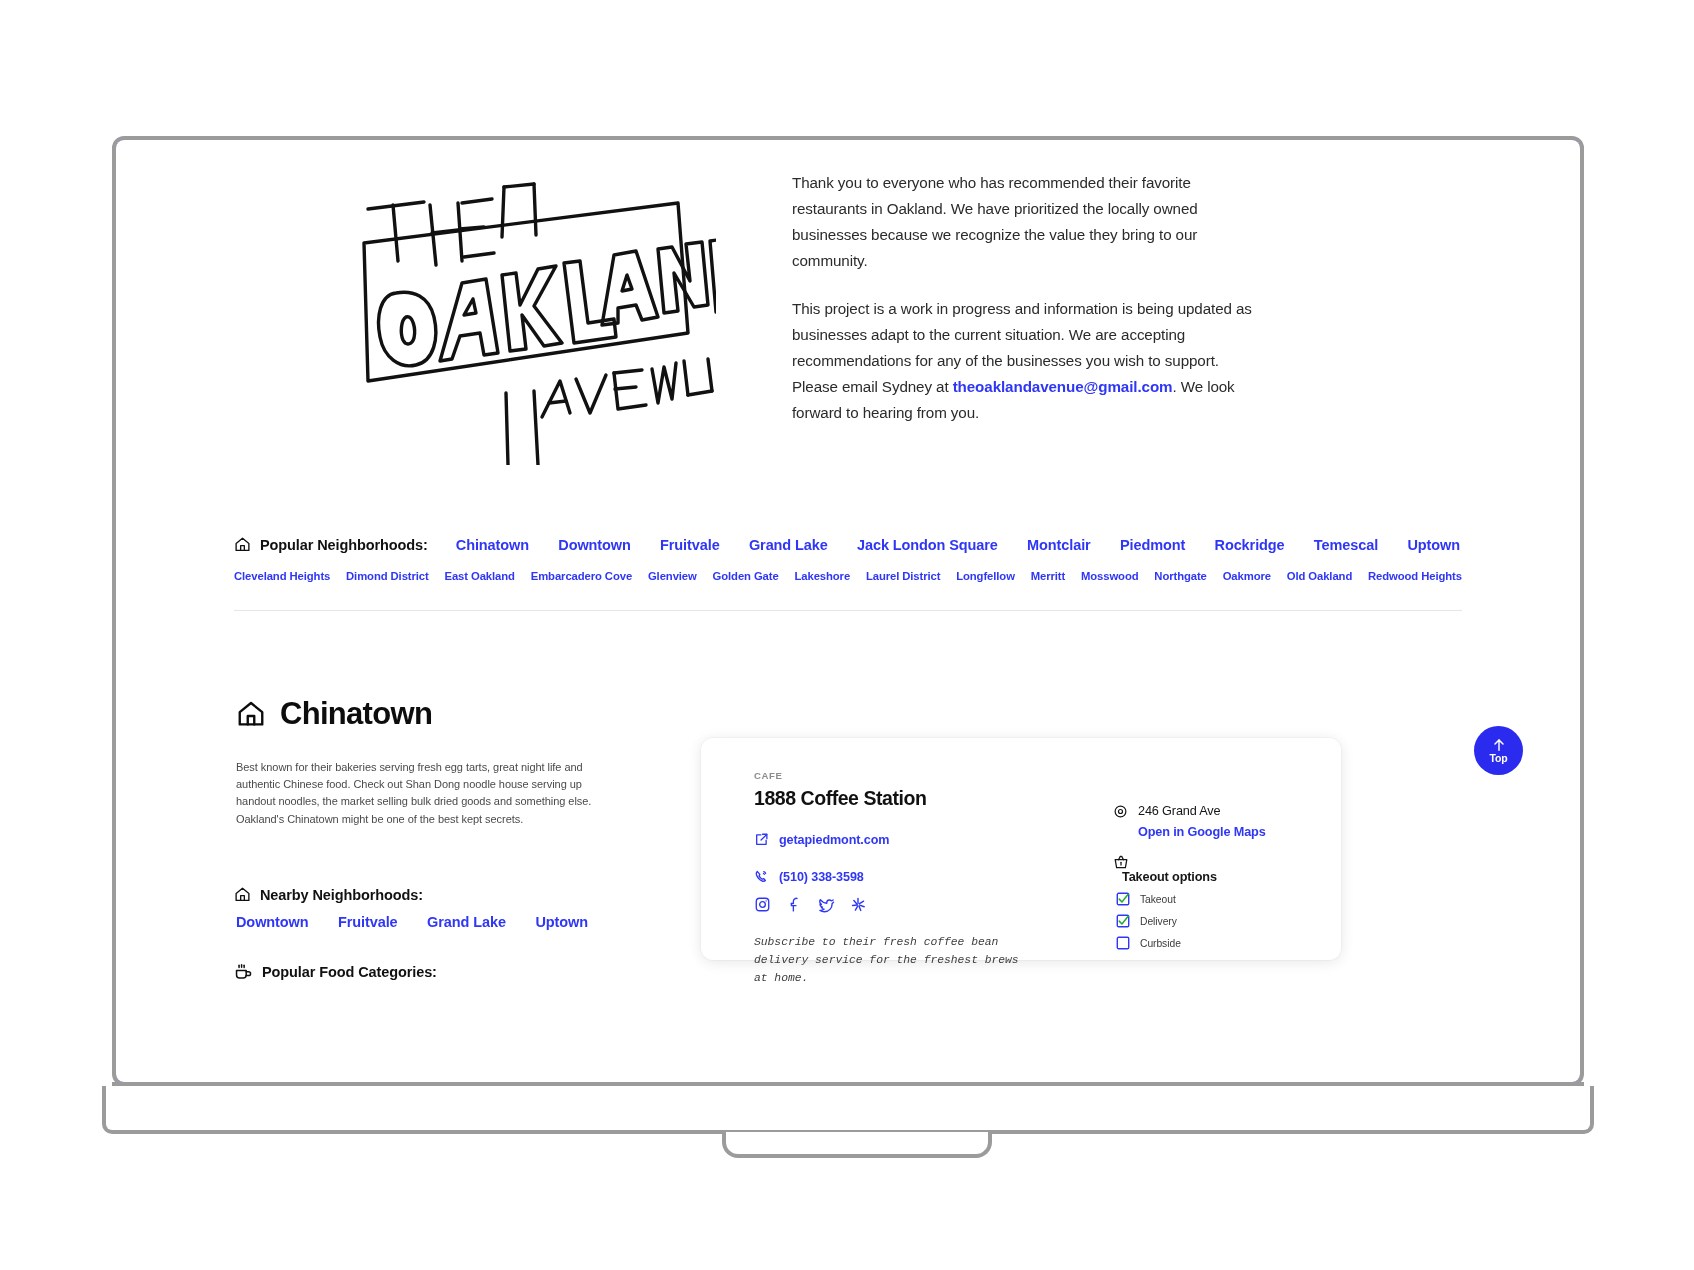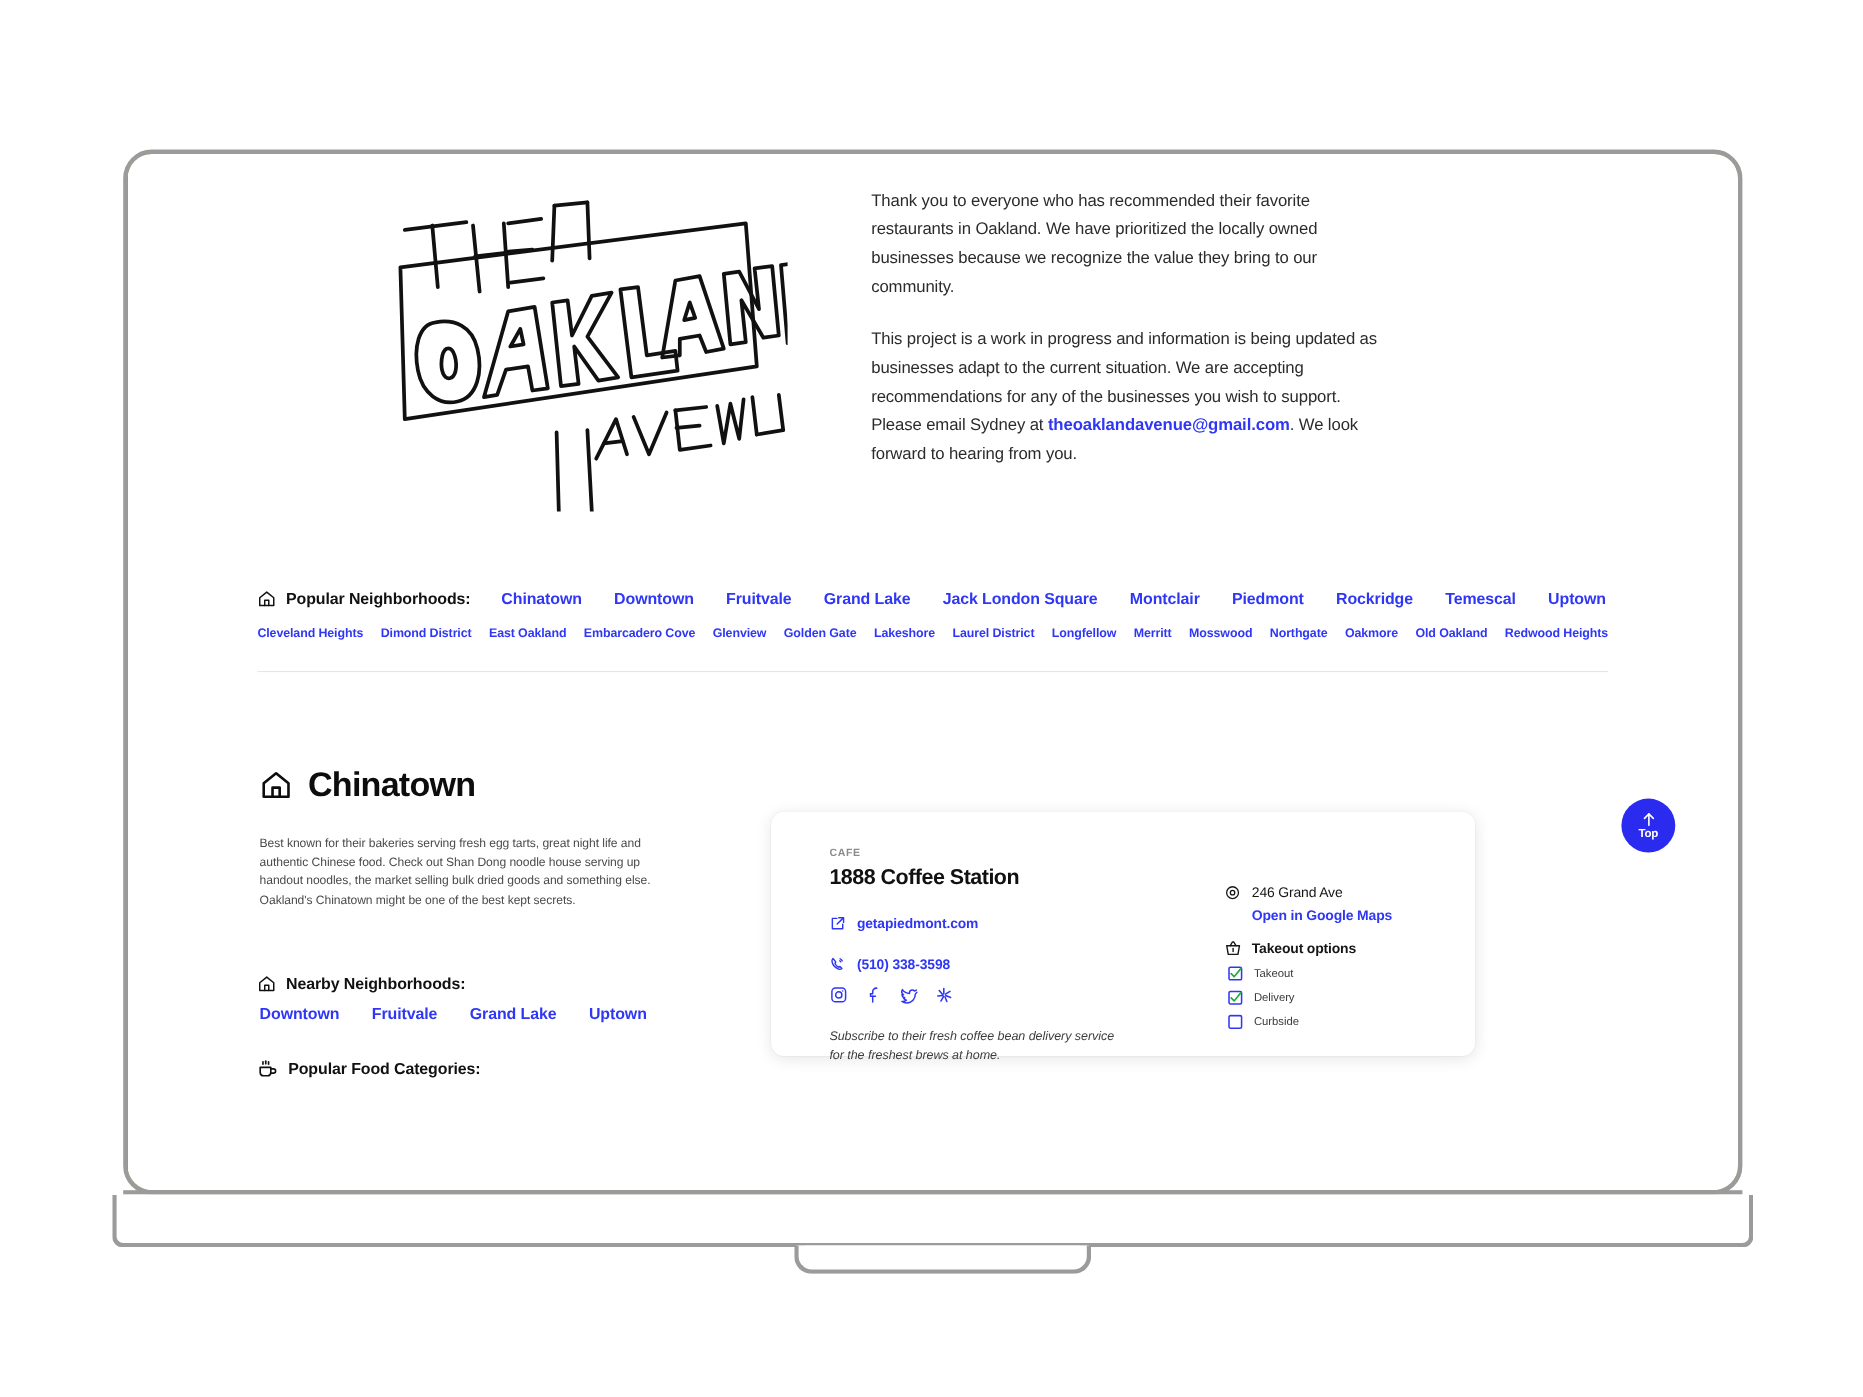--- a/index.html
+++ b/index.html
@@ -24,22 +24,22 @@
     height: 950px;
   }
   #screen-bezel {
     position: absolute;
     left: 0;
     top: 0;
     width: 1472px;
     height: 950px;
     box-sizing: border-box;
     border: 4px solid #9b9b9b;
-    border-radius: 26px;
-    background: #4d7c0f;
+    border-radius: 12px;
+    background: #6d28d9;
     overflow: hidden;
   }
   #bezel-divider {
     position: absolute;
     left: 0;
     top: 946px;
     width: 1472px;
     height: 4px;
     background: #9b9b9b;
   }
@@ -308,20 +308,21 @@
   .social-icon { width: 17px; height: 17px; }
   .social-icon svg { display: block; width: 17px; height: 17px; }
   #biz-note {
     margin-top: 20px;
     font-size: 11.4px;
     font-style: italic;
     line-height: 18px;
     color: #3d3d3d;
     width: 275px;
     letter-spacing: -0.05px;
+    font-family: Liberation Mono, monospace;
   }
 
   #biz-right {
     position: absolute;
     left: 412px;
     top: 66px;
     width: 200px;
   }
   #addr-row { display: flex; align-items: flex-start; }
   .pin-icon { width: 15px; height: 15px; flex: 0 0 auto; }
@@ -338,21 +339,21 @@
     margin-left: 25px;
     font-size: 12.7px;
     font-weight: bold;
     color: #2f37f5;
     text-decoration: none;
     letter-spacing: -0.15px;
   }
   #takeout-head {
     margin-top: 15px;
     display: flex;
-    align-items: center;
+    flex-direction: column;
   }
   .basket-icon { width: 16px; height: 16px; flex: 0 0 auto; }
   .basket-icon svg { display: block; width: 16px; height: 16px; }
   #takeout-title {
     margin-left: 9px;
     font-size: 12.7px;
     font-weight: bold;
     color: #161616;
     letter-spacing: -0.15px;
   }

